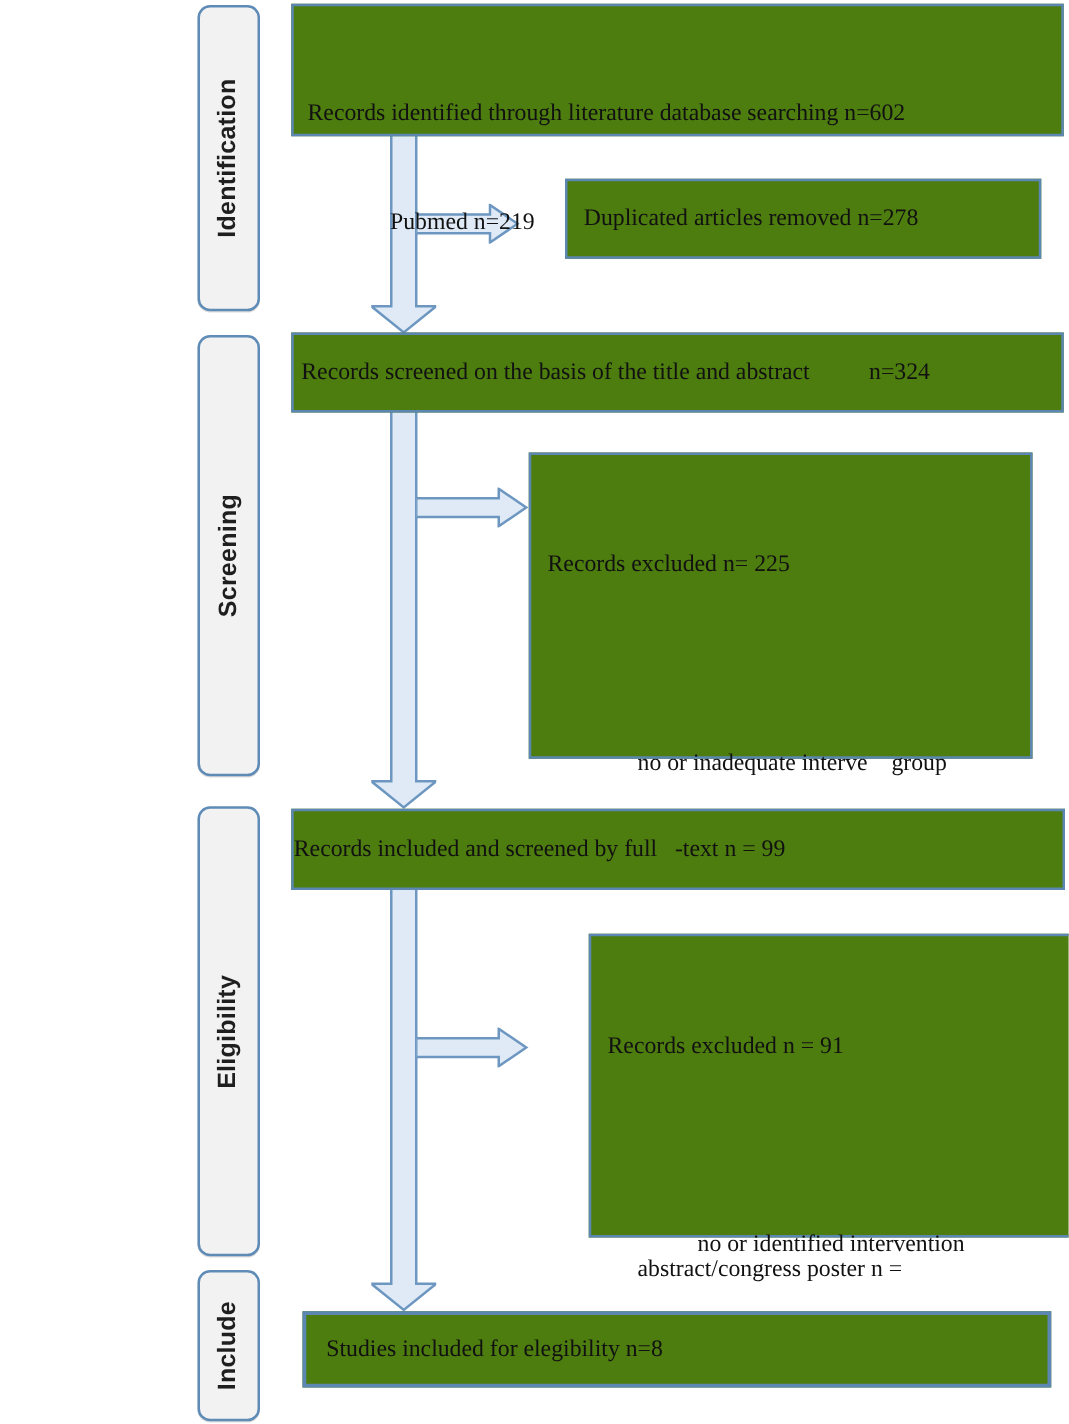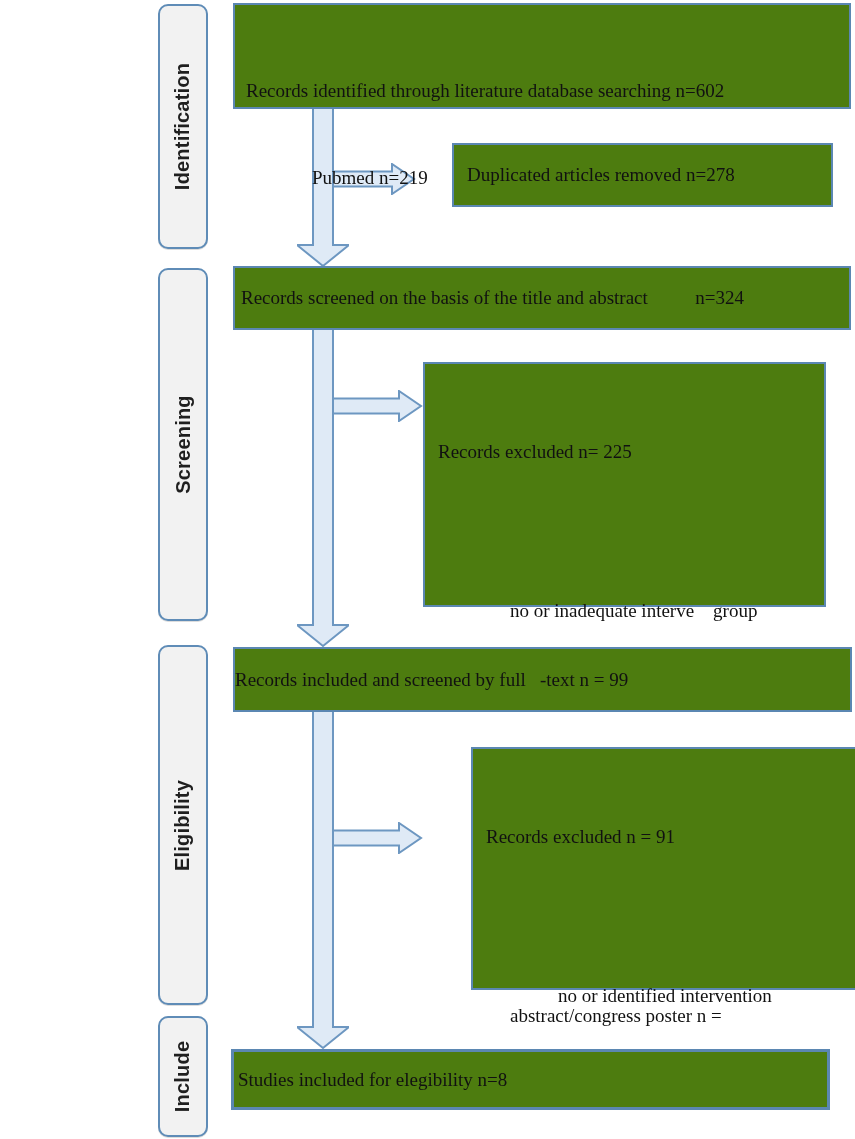--- a/index.html
+++ b/index.html
@@ -68,21 +68,21 @@
 
   #box-screened   { left: 233px; top: 266px; width: 618px; height: 64px;  padding-left: 6px; }
 
   .excl-box       { line-height: 27px; padding: 20px 8px 0 13px; }
   #box-excluded-screening   { left: 423px; top: 362px; width: 403px; height: 245px; }
   #box-excluded-eligibility { left: 423px; top: 747px; width: 403px; height: 243px; margin-left: 48px; }
   .excl-items { margin-top: 24px; padding-left: 72px; }
 
   #box-included   { left: 233px; top: 647px; width: 619px; height: 65px;  }
 
-  #box-studies    { left: 231px; top: 1049px; width: 599px; height: 61px; padding-left: 4px; border-width: 3px; }
+  #box-studies    { left: 242px; top: 1049px; width: 599px; height: 61px; padding-left: 16px; border-width: 3px; }
 
   
   .arrow { position: absolute; display: block; }
   .arrow polygon { fill: var(--arrow-fill); stroke: var(--arrow-stroke); stroke-width: 2; }
   #arrow-down-1  { left: 297px; top: 107px; }
   #arrow-down-2  { left: 297px; top: 329px; }
   #arrow-down-3  { left: 297px; top: 711px; }
   #arrow-right-1 { left: 333px; top: 163px; }
   #arrow-right-2 { left: 333px; top: 390px; }
   #arrow-right-3 { left: 333px; top: 822px; }

